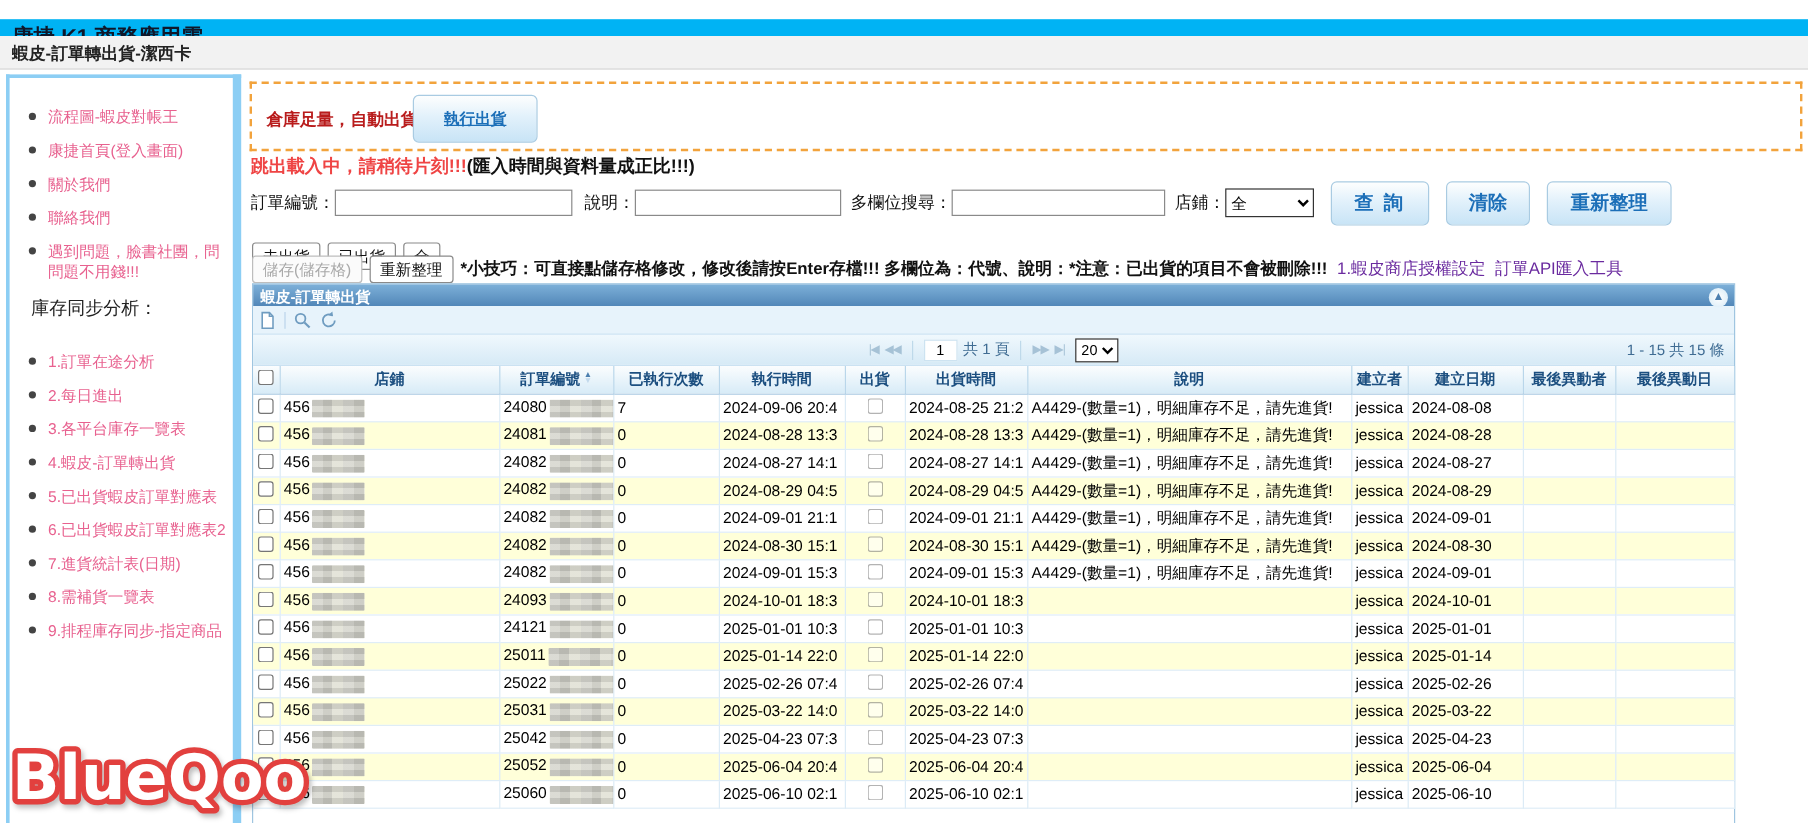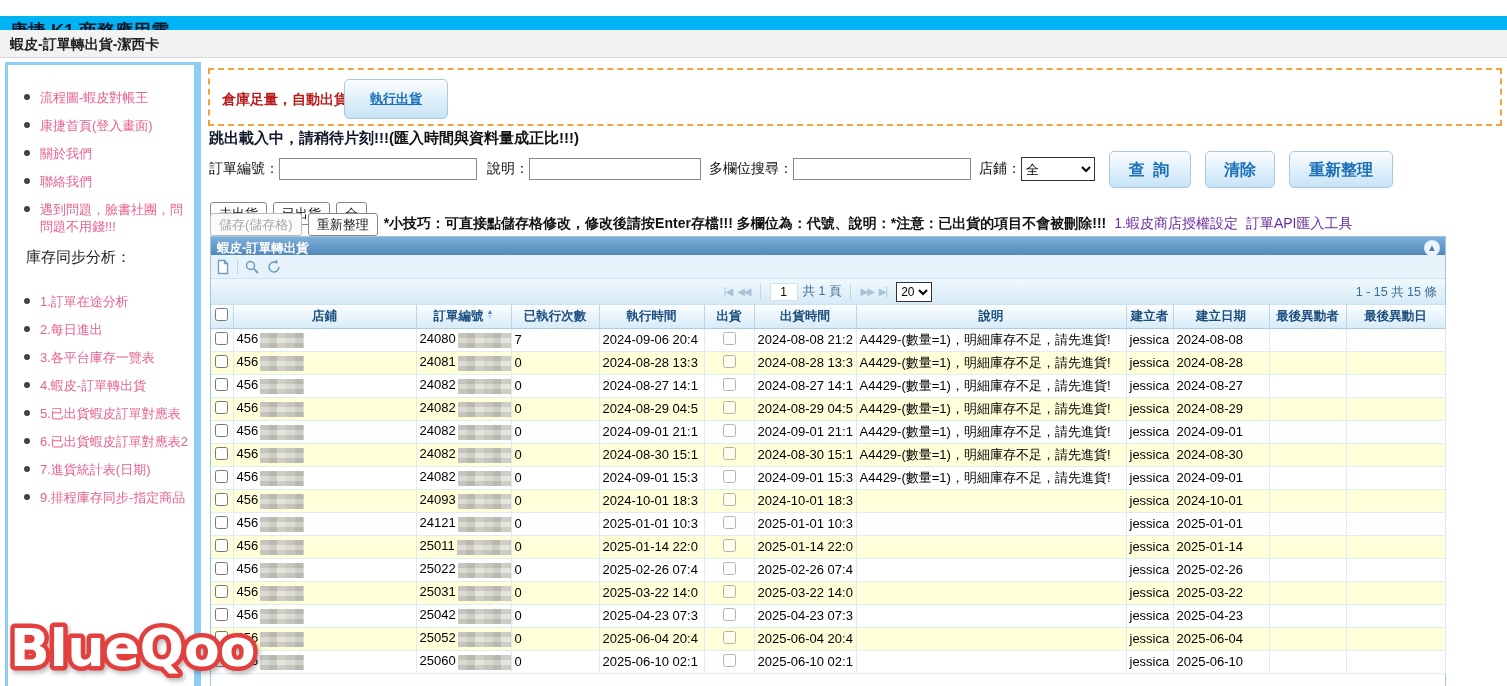--- a/index.html
+++ b/index.html
@@ -23,21 +23,21 @@
   .side-sec { font-size:15px; color:#222; padding:2px 0 10px 18px; }
 
   
   .dashedbox { position:absolute; left:208px; top:68px; width:1294px; height:58px;
     border:2px dashed #f2a33c; background:#fff; }
   .dashedbox .lbl { position:absolute; left:12px; top:21px; font-size:14px; font-weight:bold; color:#b91c1c; }
   .btn-blue { display:inline-block; text-align:center; cursor:pointer; color:#1c6fb8; font-weight:bold;
     background:linear-gradient(#fdfefe,#e2f1fb 45%,#c8e4f6); border:1px solid #a9cbe2; border-radius:5px; }
   .exec-btn { position:absolute; left:134px; top:9px; width:104px; height:40px; font-size:13px; line-height:38px;text-decoration:underline; }
   .loadline { position:absolute; left:209px; top:129px; font-size:15px; font-weight:bold; }
-  .loadline .red { color:#0f172a; }
+  .loadline .red { color:#ef4444; }
   .loadline .blk { color:#111; font-weight:bold; }
 
   
   .filterrow { position:absolute; left:209px; top:149px; width:1298px; height:40px;
     display:flex; align-items:center; font-size:14px; color:#111; }
   .filterrow label { white-space:nowrap; }
   .inp { height:22px; border:1px solid #8a8a8a; background:#fff; font-size:13px; padding:0 3px; }
   .sel { height:24px; border:1px solid #333; background:#fff; font-size:13px; }
   .q-btn { width:82px; height:37px; font-size:16px; line-height:35px; margin-left:14px; letter-spacing:2px;}
   .c-btn { width:70px; height:37px; font-size:16px; line-height:35px; margin-left:14px; }
@@ -121,20 +121,21 @@
     </ul>
     <div class="side-sec">庫存同步分析：</div>
     <ul style="margin-top:16px;">
       <li><span class="blt"></span><a>1.訂單在途分析</a></li>
       <li><span class="blt"></span><a>2.每日進出</a></li>
       <li><span class="blt"></span><a>3.各平台庫存一覽表</a></li>
       <li><span class="blt"></span><a>4.蝦皮-訂單轉出貨</a></li>
       <li><span class="blt"></span><a>5.已出貨蝦皮訂單對應表</a></li>
       <li><span class="blt"></span><a>6.已出貨蝦皮訂單對應表2</a></li>
       <li><span class="blt"></span><a>7.進貨統計表(日期)</a></li>
+      <li><span class="blt"></span><a>8.需補貨一覽表</a></li>
       <li><span class="blt"></span><a>9.排程庫存同步-指定商品</a></li>
     </ul>
   </div>
 
   <div class="dashedbox">
     <span class="lbl">倉庫足量，自動出貨</span>
     <span class="btn-blue exec-btn">執行出貨</span>
   </div>
 
   <div class="loadline">
@@ -240,21 +241,21 @@
         </tr>
       </thead>
       <tbody>
           <tr>
     <td class="cell-c"><input type="checkbox" style=""></td>
     <td><span>456</span><span class="mask mask-store"></span></td>
     <td><span>24080</span><span class="mask mask-order"></span></td>
     <td>7</td>
     <td>2024-09-06 20:4</td>
     <td class="cell-c"><input type="checkbox" class="cb-ship" style=""></td>
-    <td>2024-08-08 21:2</td>
+    <td>2024-08-25 21:2</td>
     <td>A4429-(數量=1)，明細庫存不足，請先進貨!</td>
     <td>jessica</td>
     <td>2024-08-08</td>
     <td></td>
     <td></td>
   </tr>
           <tr class="alt">
     <td class="cell-c"><input type="checkbox" style=""></td>
     <td><span>456</span><span class="mask mask-store"></span></td>
     <td><span>24081</span><span class="mask mask-order"></span></td>

